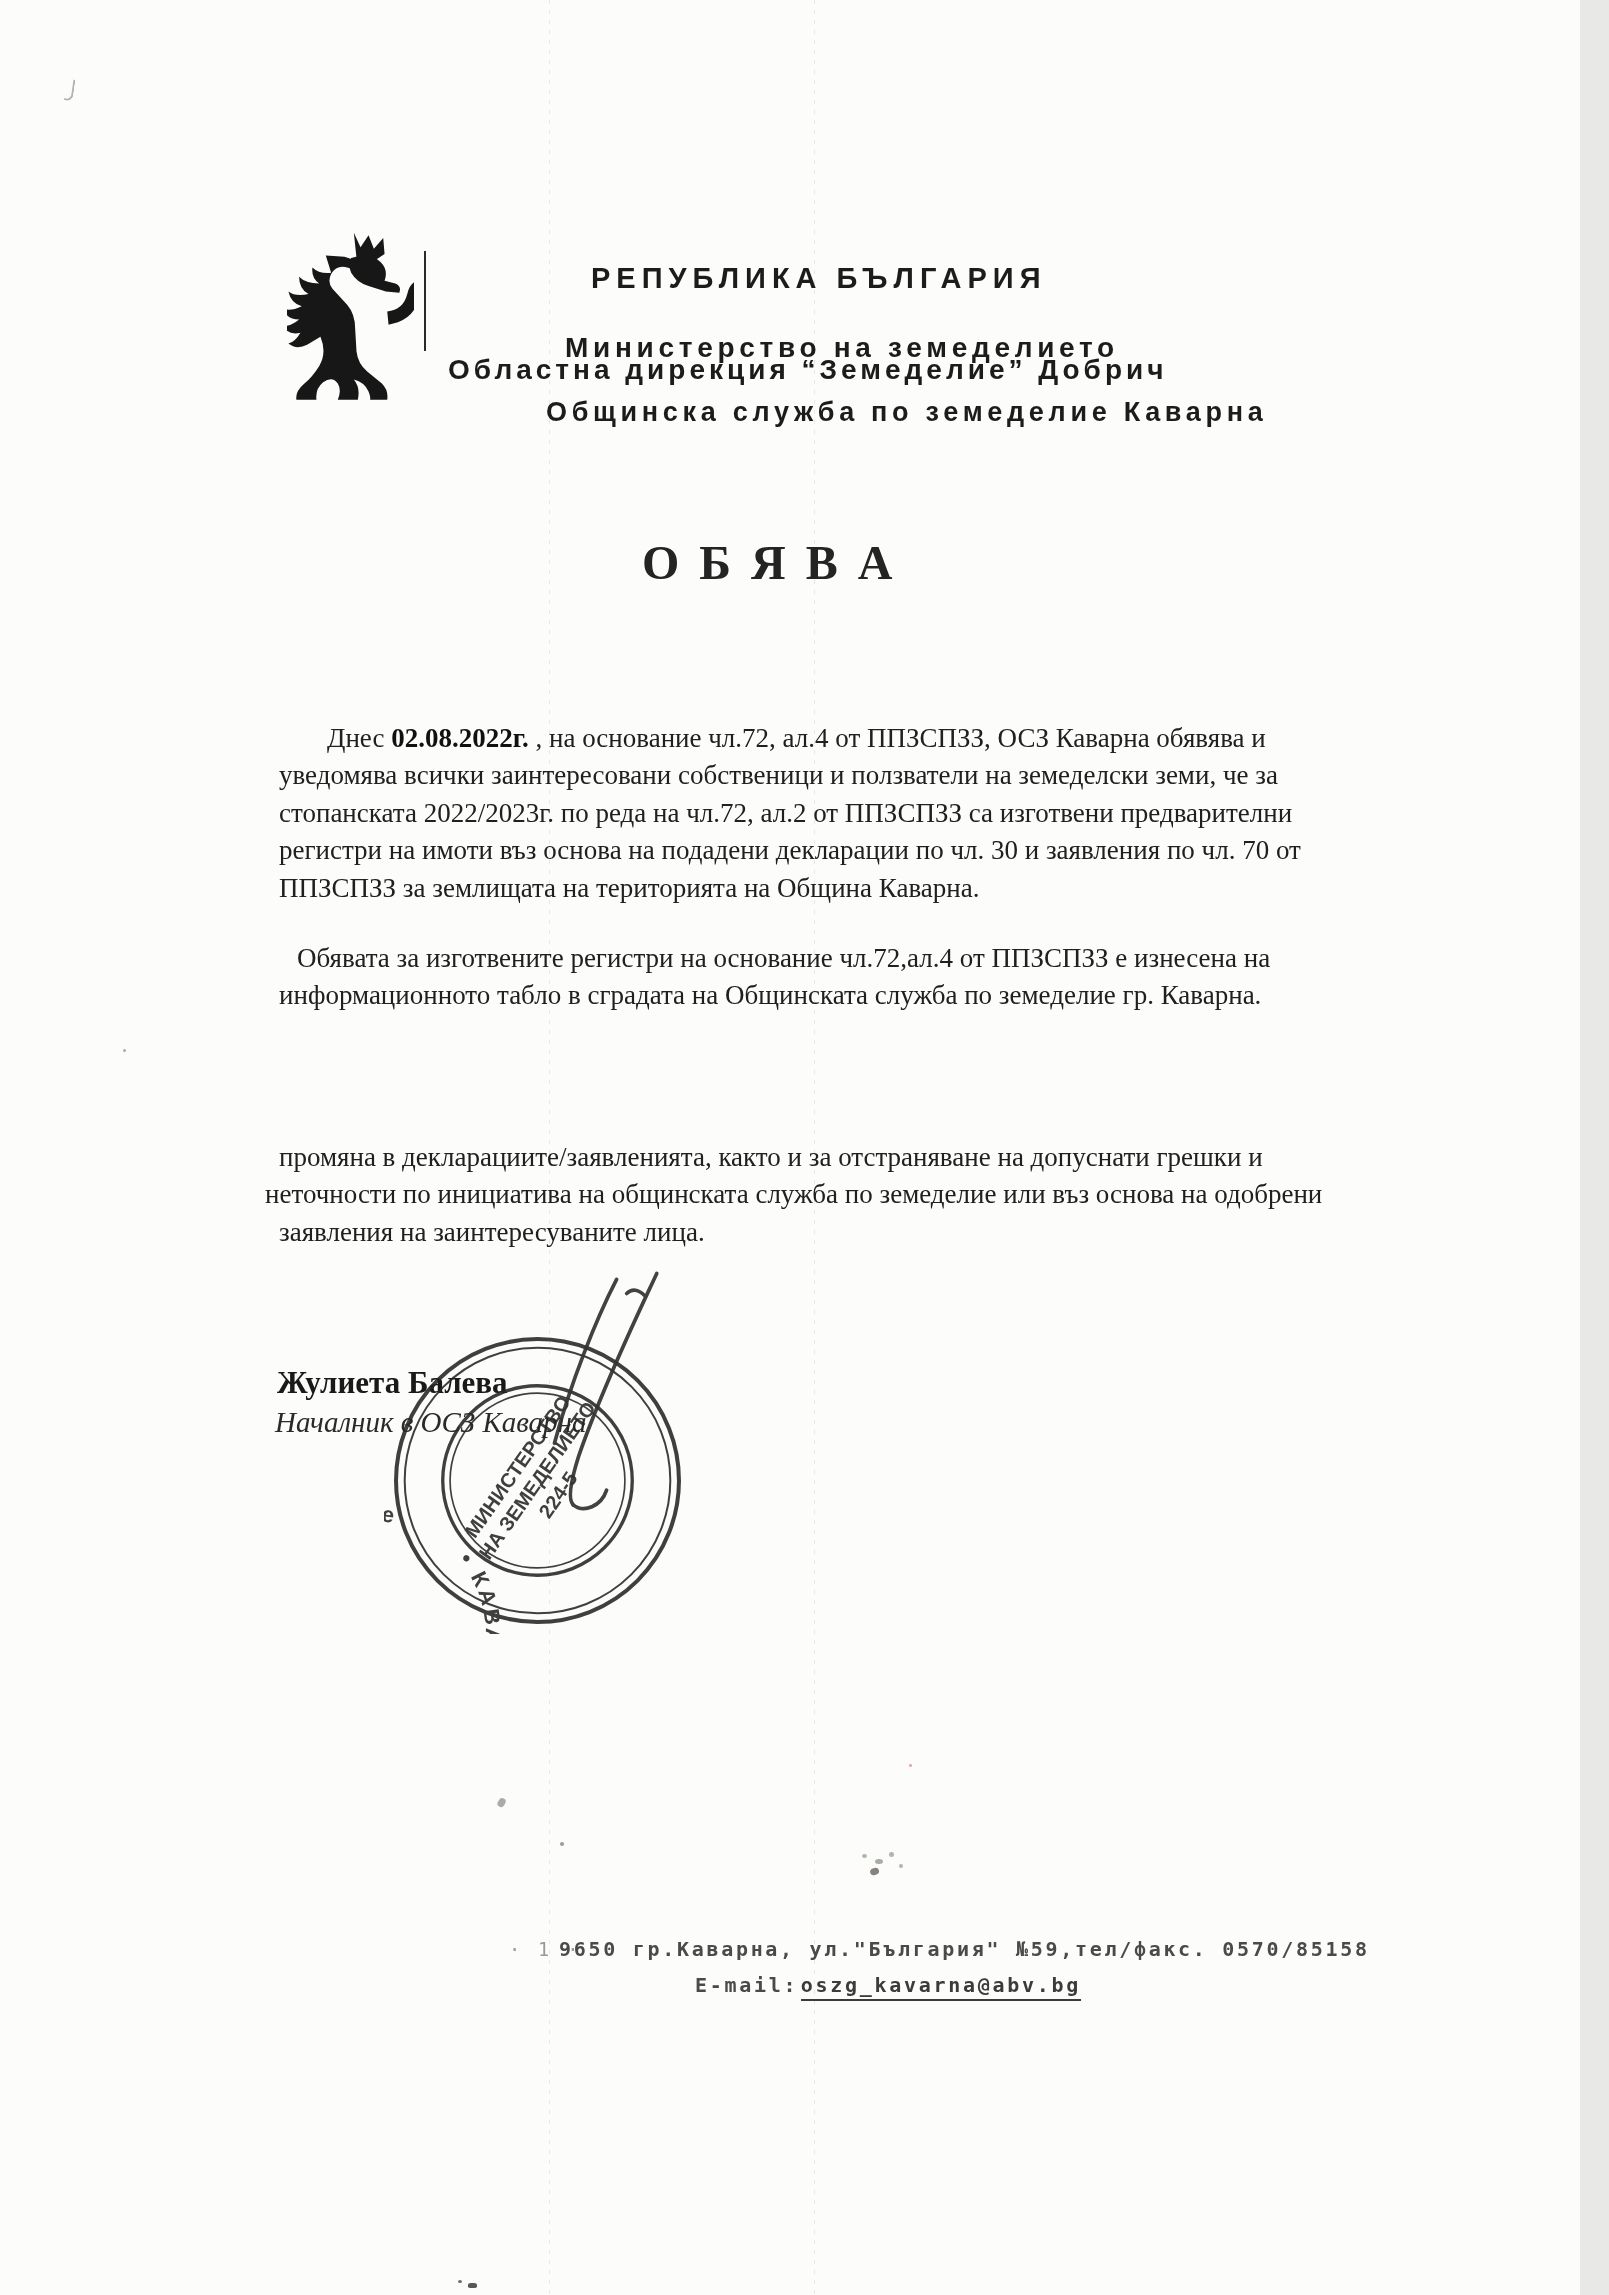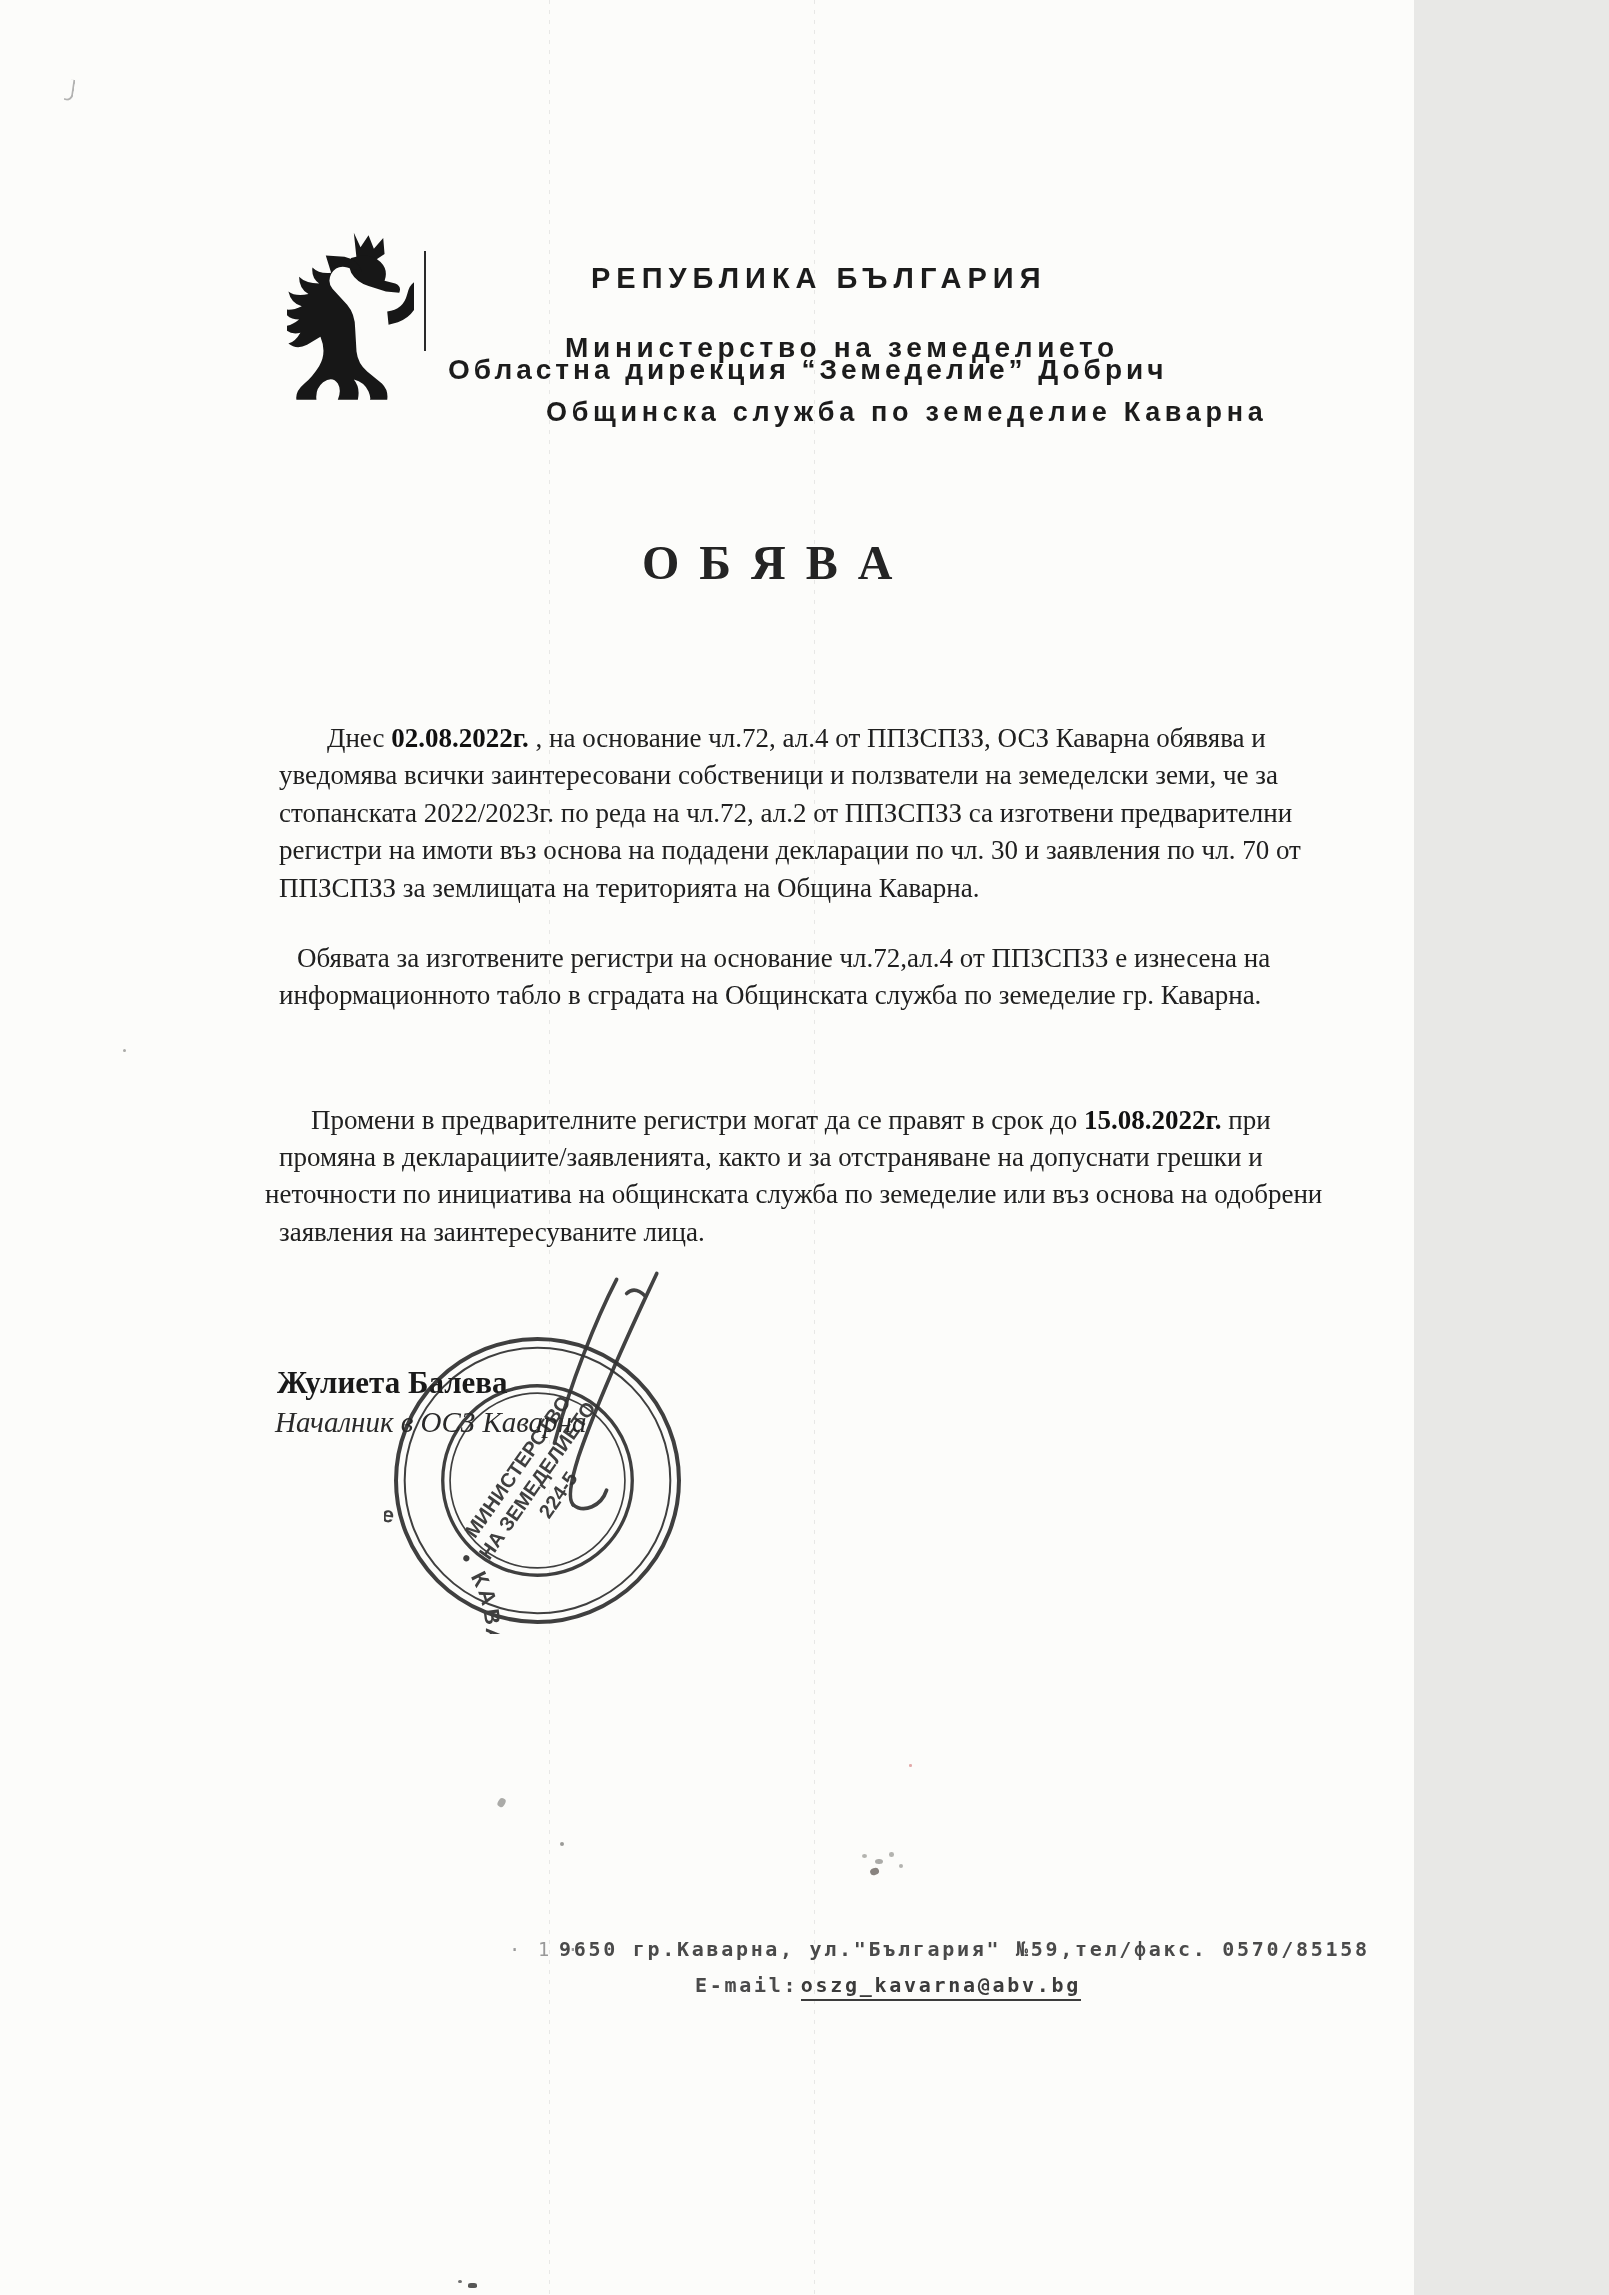--- a/index.html
+++ b/index.html
@@ -1,16 +1,16 @@
 <!DOCTYPE html>
 <html style="font-size:10.7px"><head>
 <meta charset="utf-8">
 <style>
   html,body{margin:0;padding:0;background:#e8e8e6;}
-  #page{position:relative;width:1414px;height:2295px;background:#fcfcfa;overflow:hidden;
+  #page{position:relative;width:1580px;height:2295px;background:#fcfcfa;overflow:hidden;
         font-family:"Liberation Serif",serif;color:#222;}
   .abs{position:absolute;white-space:nowrap;}
   
   .foldline{position:absolute;top:0;width:1.3px;height:100%;opacity:.55;
     background:repeating-linear-gradient(to bottom, rgba(130,130,130,.30) 0 4px, transparent 4px 10px);}
   
   .hline{font-family:"Liberation Sans",sans-serif;font-weight:bold;color:#1c1c1c;}
   .h1{font-size:29px;letter-spacing:6px;}
   .h2{font-size:28px;letter-spacing:4.7px;margin-top:23px;}
   .h3{font-size:28px;letter-spacing:4px;}
@@ -62,21 +62,20 @@
   <div class="abs bline" style="left:327px;top:725px"><span>Днес </span><b>02.08.2022г.</b><span> , на основание чл.72, ал.4 от ППЗСПЗЗ, ОСЗ Каварна обявява и</span></div>
   <div class="abs bline" style="left:279px;top:762px">уведомява всички заинтересовани собственици и ползватели на земеделски земи, че за</div>
   <div class="abs bline" style="left:279px;top:800px">стопанската 2022/2023г. по реда на чл.72, ал.2 от ППЗСПЗЗ са изготвени предварителни</div>
   <div class="abs bline" style="left:279px;top:837px">регистри на имоти въз основа на подадени декларации по чл. 30 и заявления по чл. 70 от</div>
   <div class="abs bline" style="left:279px;top:875px">ППЗСПЗЗ за землищата на територията на Община Каварна.</div>
 
   <div class="abs bline" style="left:297px;top:945px">Обявата за изготвените регистри на основание чл.72,ал.4 от ППЗСПЗЗ е изнесена на</div>
   <div class="abs bline" style="left:279px;top:982px">информационното табло в сградата на Общинската служба по земеделие гр. Каварна.</div>
 
 
-  <div class="abs bline" style="left:311px;top:1107px"><span>Промени в предварителните регистри могат да се правят в срок до </span><b>15.08.2022г.</b><span> при</span></div>
   <div class="abs bline" style="left:279px;top:1144px">промяна в декларациите/заявленията, както и за отстраняване на допуснати грешки и</div>
   <div class="abs bline" style="left:265px;top:1181px">неточности по инициатива на общинската служба по земеделие или въз основа на одобрени</div>
   <div class="abs bline" style="left:279px;top:1219px">заявления на заинтересуваните лица.</div>
 
   <div class="abs signame" style="left:277px;top:1365px">Жулиета Балева</div>
   <div class="abs sigrole" style="left:275px;top:1406px">Началник в ОСЗ Каварна</div>
 
   <svg class="abs" style="left:384px;top:1327px;opacity:.88" width="307" height="307" viewBox="0 0 460 460">
     <defs>
       <path id="ringPath" d="M 111.2 348.8 A 168 168 0 1 1 110.5 348.0"></path>

